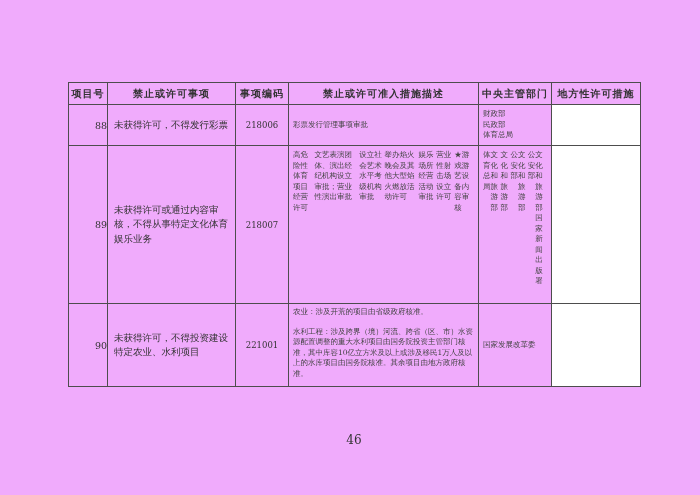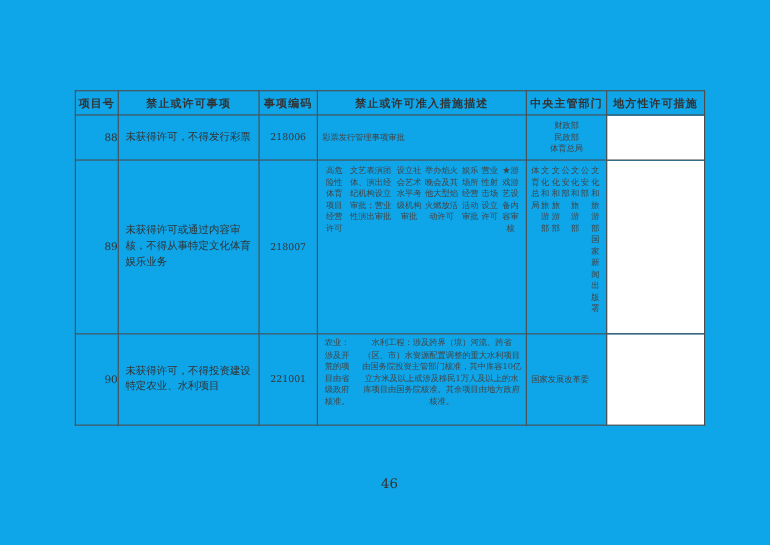--- a/index.html
+++ b/index.html
@@ -2,36 +2,35 @@
 <html><head>
 <meta charset="utf-8">
 <style>
   * { box-sizing: border-box; margin: 0; padding: 0; }
   html, body { background: #ffffff; }
   body { font-family: "DejaVu Serif", "Liberation Serif", serif; color: #3a3a3a; }
   .page {
     position: relative;
     width: 700px;
     height: 495px;
-    background: #0ea5e9;
+    background: #f0abfc;
     overflow: hidden;
   }
   table.doc-table {
     position: absolute;
     left: 68px;
     top: 82px;
     width: 572px;
     border-collapse: collapse;
     table-layout: fixed;
   }
   .doc-table th, .doc-table td {
     border: 1px solid #4d4d4d;
     vertical-align: middle;
     overflow: hidden;
-    text-align: center;
   }
   .doc-table th {
     font-size: 10px;
     font-weight: bold;
     text-align: center;
     height: 22px;
     padding: 2px;
     letter-spacing: 1px;
     color: #333;
   }
@@ -73,21 +72,21 @@
   .entry {
     line-height: 1.4;
     white-space: pre-line;
   }
   .center-v {
     display: flex;
     align-items: center;
     height: 100%;
     padding: 3px 4px;
   }
-  .para-gap { display: flex; flex-direction: row; gap: 9px; padding: 3px 4px; }
+  .para-gap { display: flex; flex-direction: column; gap: 9px; padding: 3px 4px; }
   tr.row-89 { height: 158px; }
   tr.row-89 > td { height: 158px; }
   tr.row-88 > td { height: 41px; }
   tr.section-row { height: 27px; }
   tr.row-90 { height: 83px; }
   tr.row-90 > td { height: 83px; }
   td.section-cell {
     font-size: 9.5px;
     font-weight: bold;
     padding: 3px 6px;

